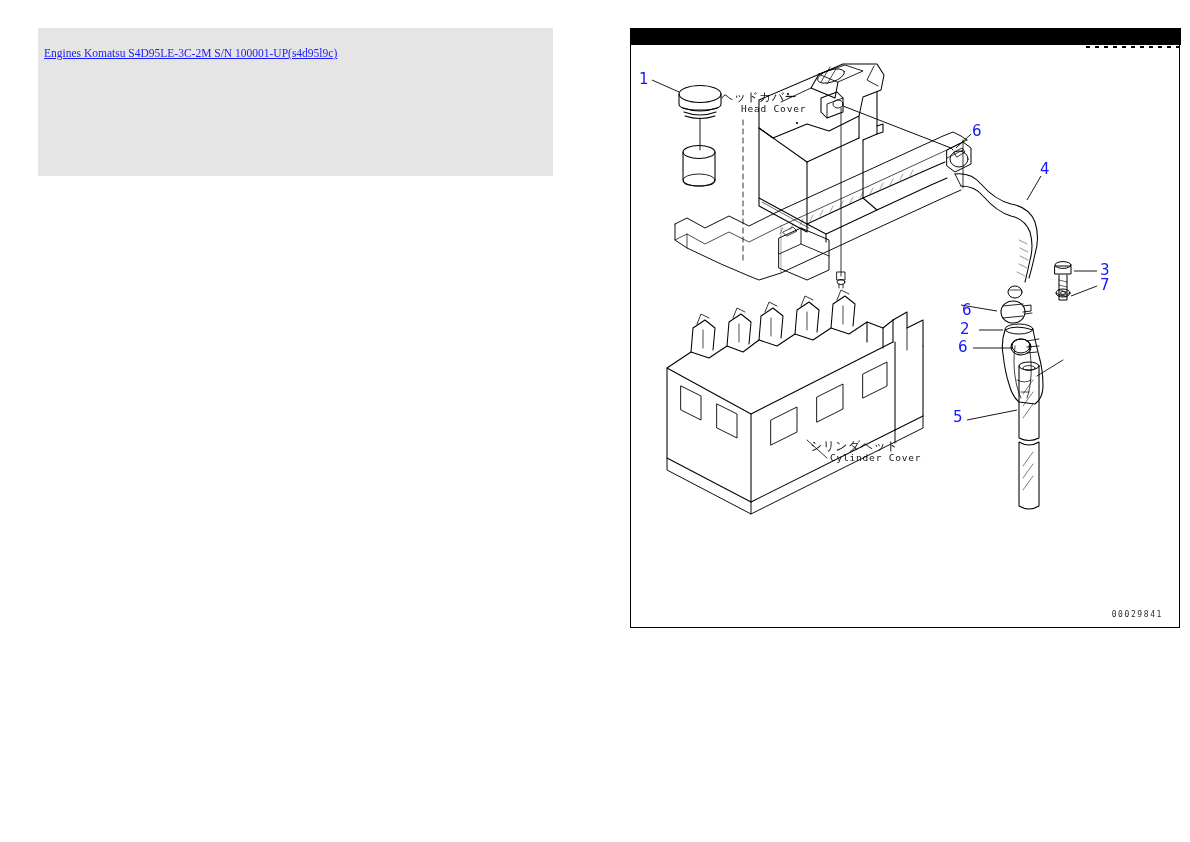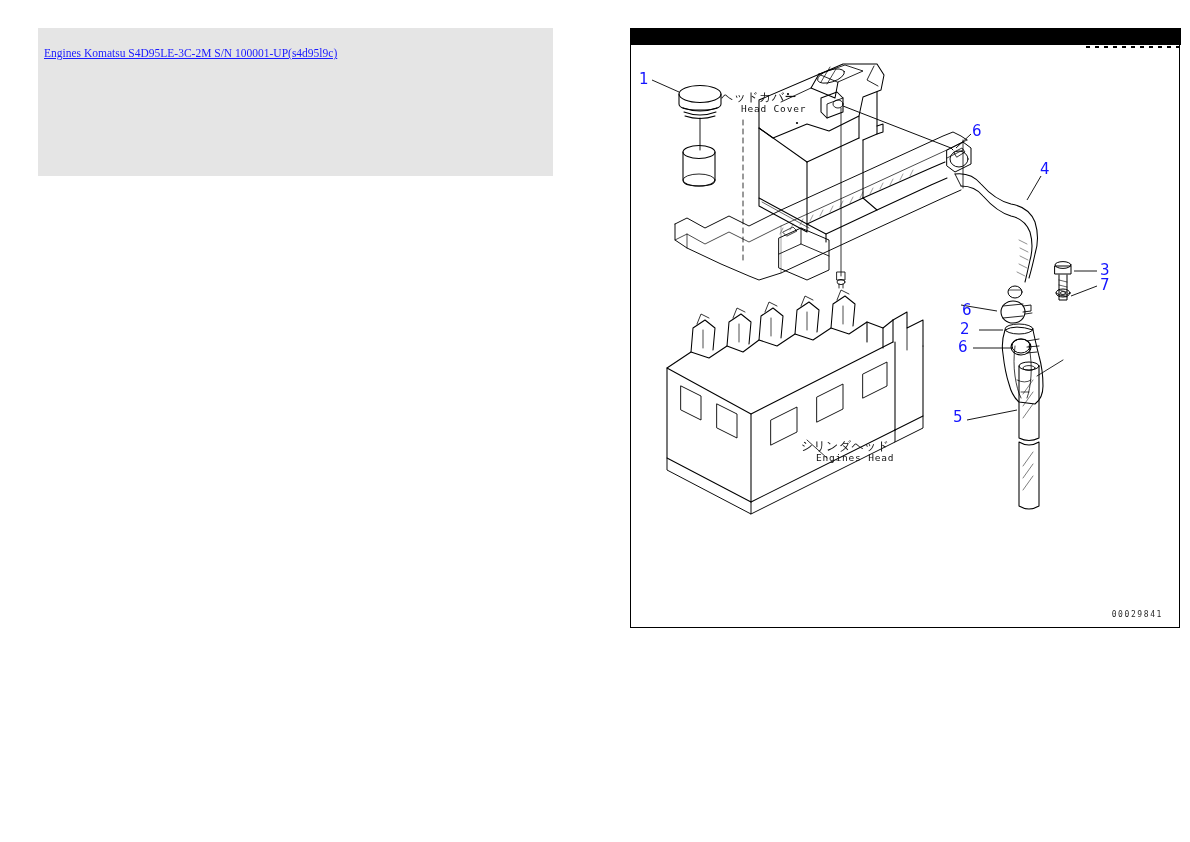--- a/index.html
+++ b/index.html
@@ -338,23 +338,23 @@
       <path d="M348 302 L372 302"></path>
       <path d="M382 320 L342 320"></path>
       <path d="M386 382 L336 392"></path>
     </g>
   </svg>
 
   <div class="part-label" style="left:90px;top:63px;">
     <span class="jp">ヘッドカバー</span>
     <span class="en">Head Cover</span>
   </div>
-  <div class="part-label" style="left:165px;top:412px;text-align:center;">
+  <div class="part-label" style="left:179px;top:412px;">
     <span class="jp">シリンダヘッド</span>
-    <span class="en">Engines Head</span>
+    <span class="en">Cylinder Cover</span>
   </div>
 
   <div class="callout" style="left:8px;top:44px;">1</div>
   <div class="callout" style="left:341px;top:96px;">6</div>
   <div class="callout" style="left:409px;top:134px;">4</div>
   <div class="callout" style="left:469px;top:235px;">3</div>
   <div class="callout" style="left:331px;top:275px;">6</div>
   <div class="callout" style="left:469px;top:250px;">7</div>
   <div class="callout" style="left:329px;top:294px;">2</div>
   <div class="callout" style="left:327px;top:312px;">6</div>

